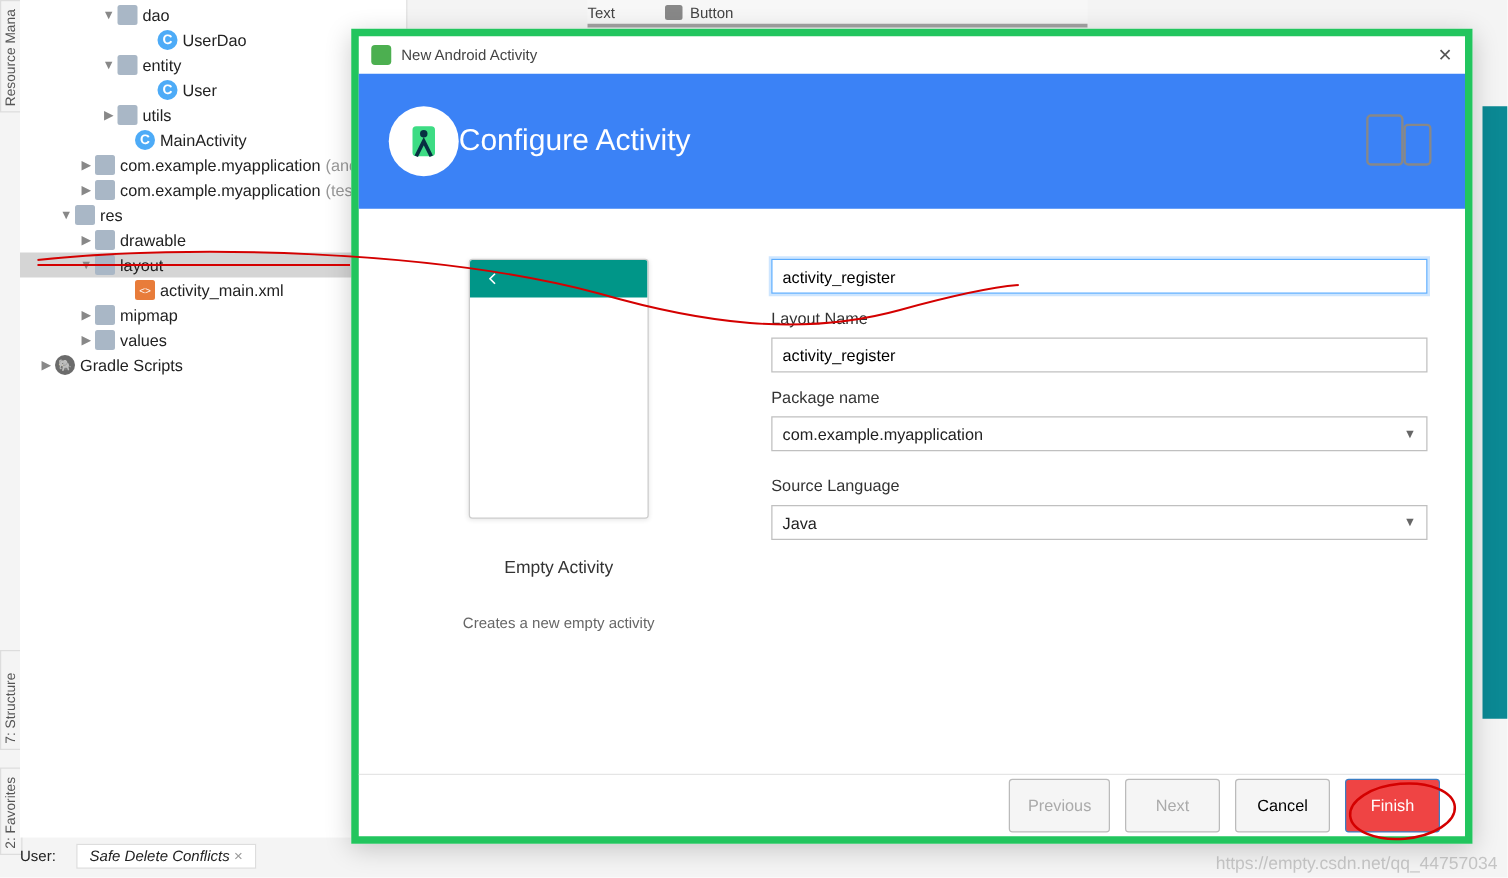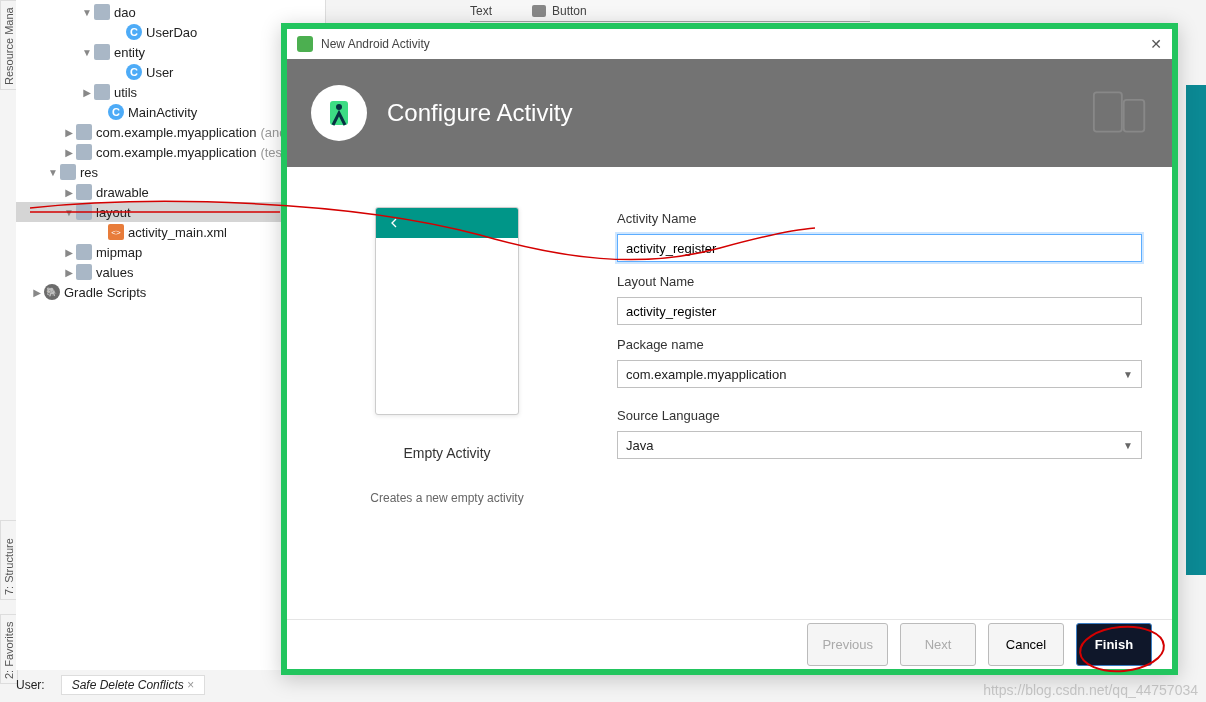--- a/index.html
+++ b/index.html
@@ -18,33 +18,33 @@
 .arrow { width: 14px; text-align: center; color: #888; font-size: 10px; }
 .ico { width: 16px; height: 16px; margin-right: 4px; display: inline-flex; align-items: center; justify-content: center; font-size: 11px; }
 .ico-folder { background: #a9b7c6; border-radius: 2px; color: #fff; font-size: 9px; }
 .ico-pkg { background: #a9b7c6; border-radius: 2px; }
 .ico-c { background: #4dabf7; border-radius: 50%; color: #fff; font-weight: bold; }
 .ico-xml { background: #e87c3a; border-radius: 2px; color: #fff; font-size: 8px; }
 .ico-gradle { width:16px;height:16px;background:#6b6b6b;border-radius:50%;color:#fff; font-size:9px;}
 .dim { color: #999; }
 
 
-.top-toolbar { position: absolute; left: 470px; top: 0; width: 400px; height: 22px; display: flex; align-items: center; gap: 40px; font-size: 12px; color: #444; border-bottom:1px solid #a3a3a3; background:#f7f7f7;}
+.top-toolbar { position: absolute; left: 470px; top: 0; width: 400px; height: 22px; display: flex; align-items: center; gap: 40px; font-size: 12px; color: #444; border-bottom:3px solid #a3a3a3; background:#f7f7f7;}
 .top-toolbar .tile{display:flex;align-items:center;gap:6px;}
 .top-toolbar .sml-ico{width:14px;height:12px;background:#888;border-radius:2px;}
 
 
 .teal-strip { position:absolute; right:0; top:85px; width:20px; height:490px; background:#0b8994; }
 
 
 .dialog { position: absolute; left: 281px; top: 23px; width: 897px; height: 652px; background: #fff; border: 6px solid #22c55e; box-shadow: 0 4px 20px rgba(0,0,0,.2); display: flex; flex-direction: column; }
 .dlg-title { height: 30px; display: flex; align-items: center; padding: 0 10px; font-size: 12px; color: #444; }
 .dlg-title .android-ico { width:16px;height:16px;background:#4caf50;border-radius:3px;margin-right:8px; }
 .dlg-title .close { margin-left: auto; font-size: 14px; color: #555; cursor: pointer; }
-.dlg-header { height: 108px; background: #737373; display: flex; align-items: center; padding: 0 24px; gap: 20px; }
+.dlg-header { height: 108px; background: #3b82f6; display: flex; align-items: center; padding: 0 24px; }
 .dlg-header-ico { width: 56px; height: 56px; border-radius: 50%; background: #fff; display:flex;align-items:center;justify-content:center;}
 .dlg-header-ico svg{width:36px;height:36px;}
 .dlg-header-title { color: #fff; font-size: 24px; font-weight: 400; }
 .dev-ico { margin-left:auto; }
 .dev-ico svg { width:56px; height:56px; stroke:#888; fill:none; stroke-width:2;}
 
 .dlg-body { flex: 1; display: flex; padding: 40px 30px 20px 30px; gap: 40px; }
 .preview-col { width: 260px; display: flex; flex-direction: column; align-items: center; gap: 30px; }
 .phone-frame { width: 144px; height: 208px; border: 1px solid #ccc; border-radius: 3px; overflow: hidden; background:#fff; box-shadow: 0 1px 4px rgba(0,0,0,.1);}
 .phone-top { height: 30px; background: #009688; display: flex; align-items: center; padding-left: 10px; }
@@ -57,21 +57,21 @@
 .form-input { height: 28px; border: 1px solid #c0c0c0; padding: 0 8px; font-size: 13px; width: 100%; }
 .form-input.focused { border: 1px solid #5cadff; box-shadow: 0 0 0 2px rgba(92,173,255,.3); }
 .check-row { display: flex; align-items: center; gap: 8px; margin: 6px 0; font-size: 13px; }
 .check-row input[type=checkbox]{ width:16px;height:16px; accent-color:#2680eb;}
 .form-select { height: 28px; border: 1px solid #c0c0c0; padding: 0 8px; font-size: 13px; width: 100%; background:#fff; display:flex;align-items:center;justify-content:space-between;}
 .form-select .chev{font-size:10px;color:#666;}
 
 .dlg-footer { height: 50px; border-top: 1px solid #e5e5e5; display: flex; align-items: center; justify-content: flex-end; padding: 0 20px; gap: 12px; }
 .btn { height: 43px; min-width: 76px; border: 1px solid #bbb; background: #f5f5f5; border-radius: 3px; font-size: 13px; padding: 0 14px; cursor: pointer; }
 .btn.disabled { color: #aaa; }
-.btn.primary { background: #0f172a; color: #fff; border-color: #3b7ec4; font-weight: 700; }
+.btn.primary { background: #ef4444; color: #fff; border-color: #3b7ec4; font-weight: 400; }
 
 
 .find-bar { position: absolute; left: 16px; bottom: 6px; height: 22px; display: flex; align-items: center; gap: 16px; font-size: 12px; }
 .find-bar .tab { border:1px solid #ddd; padding:2px 10px; background:#fff;font-style:italic;}
 
 
 svg.annot { position:absolute; left:0; top:0; width:1206px; height:702px; pointer-events:none; }
 
 .watermark{position:absolute;right:8px;bottom:4px;font-size:14px;color:rgba(150,150,150,.5);}
 </style>
@@ -202,21 +202,20 @@
         <div class="phone-top">
             <svg viewBox="0 0 24 24">
               <path d="M15 6 L9 12 L15 18"></path>
             </svg>
           </div>
       </div>
       <div class="preview-title">Empty Activity</div>
       <div class="preview-desc">Creates a new empty activity</div>
     </div>
     <div class="form-col">
-      <div class="form-label">Activity Name</div>
       <input class="form-input focused" value="activity_register" style="">
       <div class="form-label">Layout Name</div>
       <input class="form-input" value="activity_register" style="">
       <div class="form-label">Package name</div>
       <div class="form-select">
           <span>com.example.myapplication</span>
           <span class="chev">▼</span>
         </div>
       <div class="form-label" style="margin-top:12px">Source Language</div>
       <div class="form-select">
@@ -237,13 +236,13 @@
   <span>User:</span>
   <span class="tab"><span>Safe Delete Conflicts</span> <span style="color:#999">×</span></span>
 </div>
 
 <svg class="annot">
   <path d="M 30 208 C 150 195, 350 200, 480 235 C 560 258, 640 270, 720 248 C 760 237, 790 230, 815 228" stroke="#d40000" stroke-width="1.5" fill="none"></path>
   <path d="M 30 212 L 280 212" stroke="#d40000" stroke-width="1.5" fill="none"></path>
   <ellipse cx="1122" cy="649" rx="42" ry="22" stroke="#d40000" stroke-width="2" fill="none" transform="rotate(-5 1122 649)"></ellipse>
 </svg>
 
-<div class="watermark">https://blog.csdn.net/qq_44757034</div>
+<div class="watermark">https://empty.csdn.net/qq_44757034</div>
 
 </body></html>

